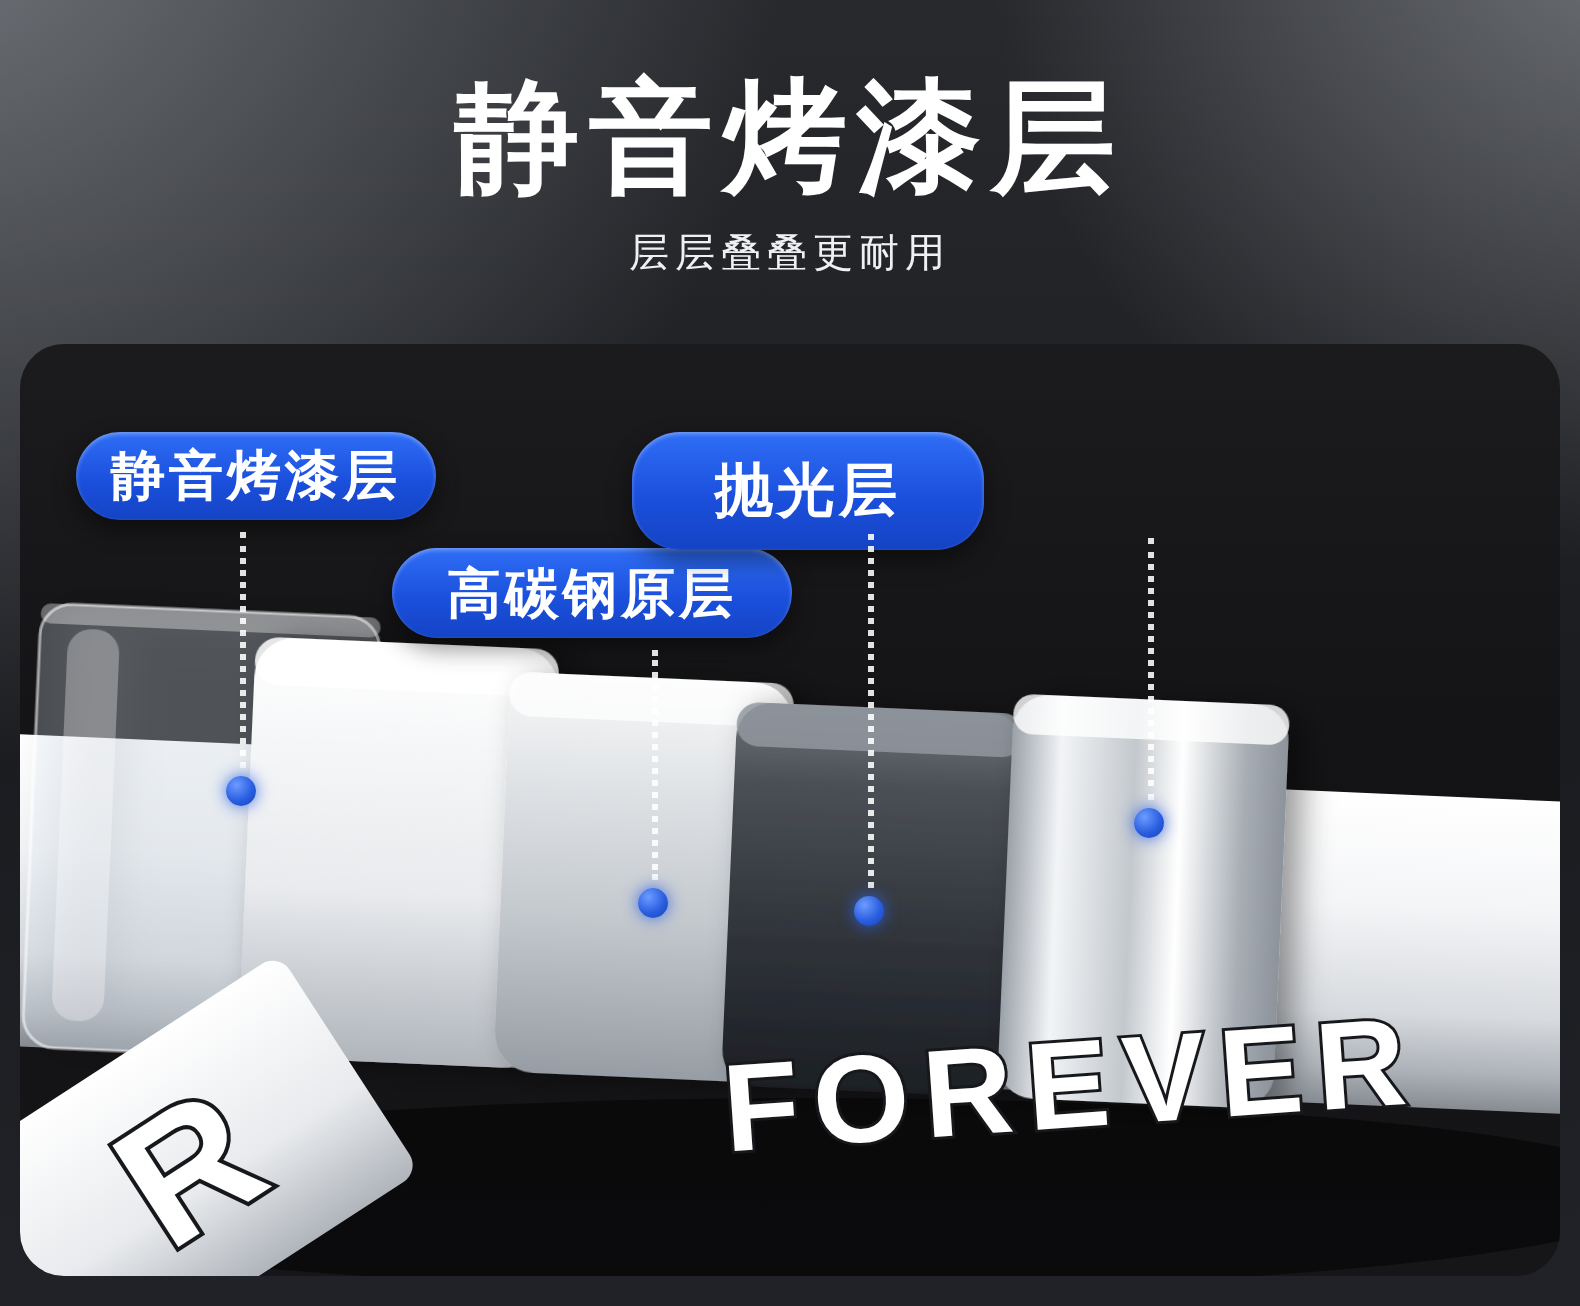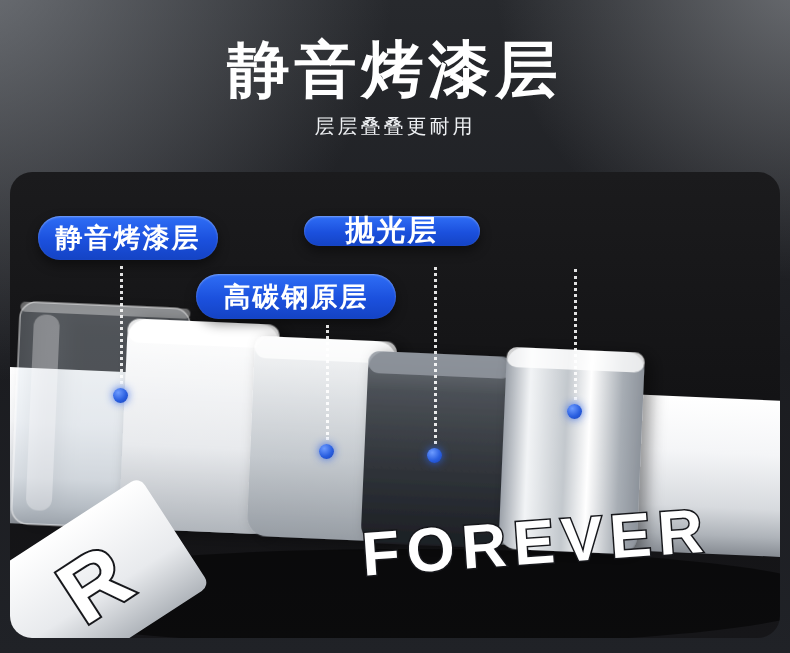--- a/index.html
+++ b/index.html
@@ -22,21 +22,21 @@
   }
   .scene{position:absolute;left:0;top:0;display:block;}
   .pill{
     position:absolute;display:flex;align-items:center;justify-content:center;
     color:#fff;font-weight:700;font-size:27px;letter-spacing:2px;border-radius:24px;
     background:linear-gradient(180deg,#2f6ef6 0%,#1b50dd 55%,#1443c4 100%);
     box-shadow:0 5px 12px rgba(0,0,0,.45), inset 0 1px 2px rgba(255,255,255,.35);
   }
   .pill-1{left:28px;top:44px;width:180px;height:44px;}
   .pill-2{left:186px;top:102px;width:200px;height:45px;justify-content:center;}
-  .pill-3{left:294px;top:44px;width:176px;height:30px;font-size:29px;}
+  .pill-3{left:306px;top:44px;width:176px;height:59px;font-size:29px;}
   .pill-4{left:504px;top:48px;width:194px;height:43px;font-size:26px;}
   .leader{position:absolute;width:0;border-left:3px dotted rgba(255,255,255,.88);}
   .leader-1{left:110px;top:94px;height:118px;}
   .leader-2{left:316px;top:153px;height:115px;}
   .leader-3{left:424px;top:95px;height:177px;}
   .leader-4{left:564px;top:97px;height:131px;}
   .marker{
     position:absolute;width:15px;height:15px;border-radius:50%;
     background:radial-gradient(circle at 35% 30%,#6d9bff 0%,#2a5fe0 55%,#1640b8 100%);
     box-shadow:0 0 8px rgba(46,98,230,.9);

